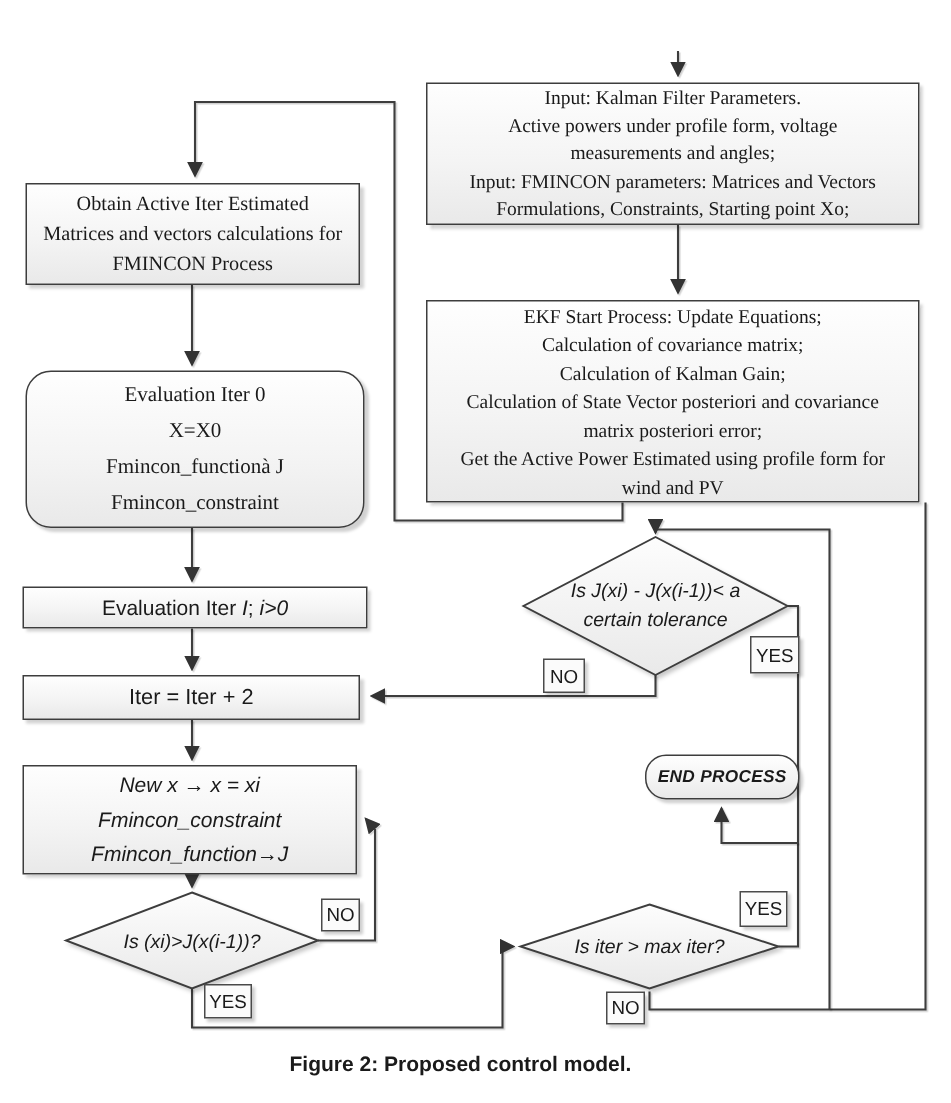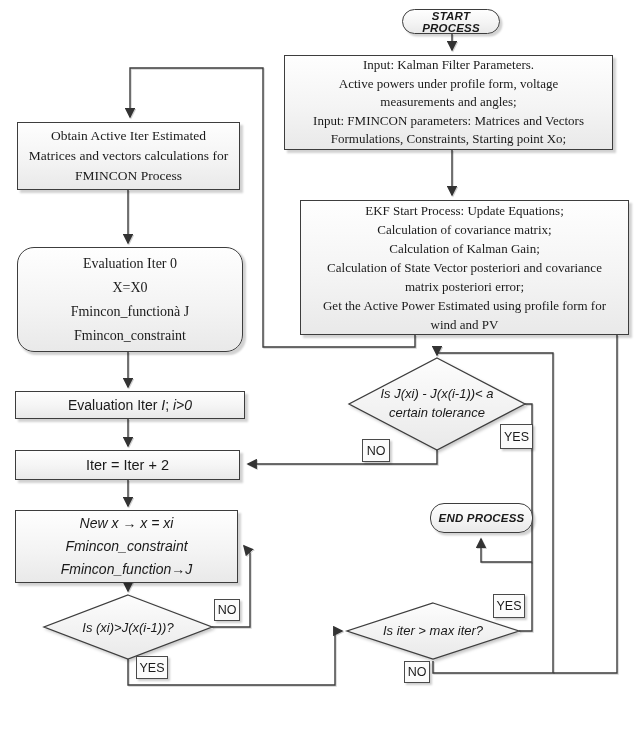--- a/index.html
+++ b/index.html
@@ -53,29 +53,28 @@
     <path class="wire" d="M525 404 L532 404 L532 631 L519 631"></path>
     <path class="wire" d="M532 562 L481 562 L481 539" marker-end="url(#arrow)"></path>
     <path class="wire" d="M617 335 L617 673 L433 673 L433 661"></path>
     <path class="wire" d="M553 673 L553 353 L437 353 L437 355" marker-end="url(#arrow)"></path>
 
     <polygon class="dshape" fill="url(#diagrad)" points="128,595 212,627 128,659 44,627"></polygon>
     <polygon class="dshape" fill="url(#diagrad)" points="437,358 525,404 437,450 349,404"></polygon>
     <polygon class="dshape" fill="url(#diagrad)" points="433,603 519,631 433,659 347,631"></polygon>
   </svg>
 
-  <div class="node pill" style="left:402px;top:9px;width:98px;height:25px;">START PROCESS</div>
   <div class="node pill" style="left:430px;top:503px;width:103px;height:30px;">END PROCESS</div>
 
   <div class="node serif" style="left:284px;top:55px;width:329px;height:95px;font-size:13px;line-height:18.4px;">Input: Kalman Filter Parameters.
 Active powers under profile form, voltage
 measurements and angles;
 Input: FMINCON parameters: Matrices and Vectors
 Formulations, Constraints, Starting point Xo;</div>
-  <div class="node serif" style="left:284px;top:200px;width:329px;height:135px;font-size:13px;line-height:19px;margin-left:16px;">EKF Start Process: Update Equations;
+  <div class="node serif" style="left:284px;top:200px;width:329px;height:135px;font-size:13px;line-height:19px;">EKF Start Process: Update Equations;
 Calculation of covariance matrix;
 Calculation of Kalman Gain;
 Calculation of State Vector posteriori and covariance
 matrix posteriori error;
 Get the Active Power Estimated using profile form for
 wind and PV</div>
 
   <div class="node serif" style="left:17px;top:122px;width:223px;height:68px;font-size:13.5px;line-height:20px;">Obtain Active Iter Estimated
 Matrices and vectors calculations for
 FMINCON Process</div>
@@ -96,14 +95,15 @@
 certain tolerance</div>
   <div class="dtext" style="left:353px;top:621px;width:160px;">Is iter &gt; max iter?</div>
 
   <div class="lbl" style="left:362px;top:439px;width:28px;height:23px;">NO</div>
   <div class="lbl" style="left:500px;top:424px;width:33px;height:25px;">YES</div>
   <div class="lbl" style="left:214px;top:599px;width:26px;height:22px;">NO</div>
   <div class="lbl" style="left:136px;top:656px;width:32px;height:23px;">YES</div>
   <div class="lbl" style="left:493px;top:594px;width:32px;height:24px;">YES</div>
   <div class="lbl" style="left:404px;top:661px;width:26px;height:22px;">NO</div>
 
+  <div class="caption" style="top:701px;">Figure 2: Proposed control model.</div>
 
 </div>
 
 </body></html>

